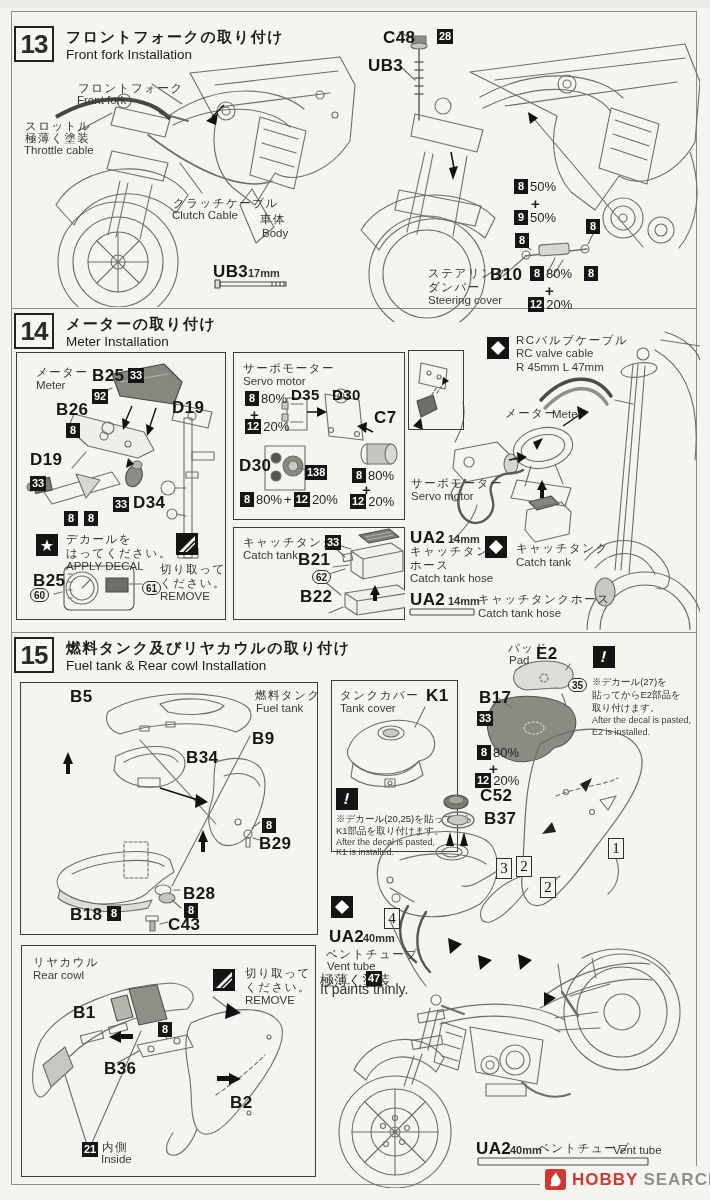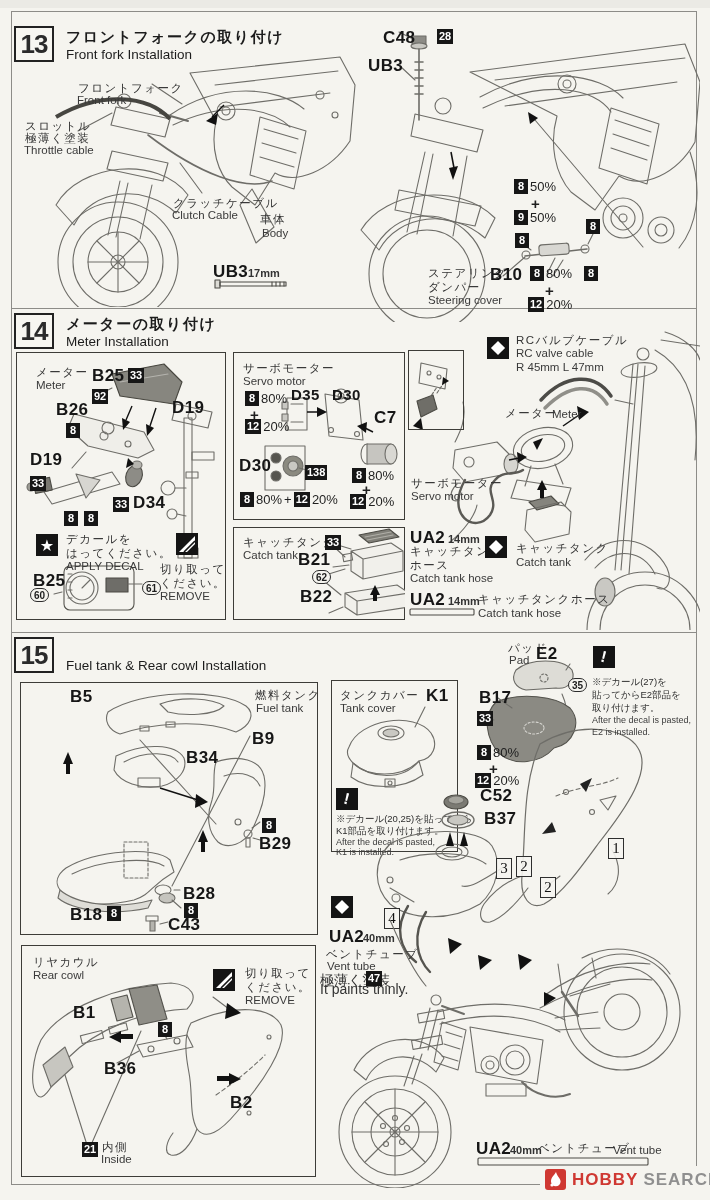--- a/index.html
+++ b/index.html
@@ -401,20 +401,21 @@
   <div class="mm" style="left:448px;top:595px">14mm</div>
   <div class="ja" style="left:478px;top:592px">キャッチタンクホース</div>
   <div class="en" style="left:478px;top:607px">Catch tank hose</div>
   <div class="abs" style="left:408px;top:606px">
     <svg width="70" height="12" viewBox="0 0 70 12">
         <rect x="2" y="3" width="64" height="6" rx="1" class="lnd"></rect>
       </svg>
   </div>
 
   <div class="numbox" style="left:14px;top:637px">15</div>
+  <div class="title-ja" style="left:66px;top:639px">燃料タンク及びリヤカウルの取り付け</div>
   <div class="title-en" style="left:66px;top:658px">Fuel tank &amp; Rear cowl Installation</div>
 
   <div class="pbox" style="left:20px;top:682px;width:298px;height:253px"></div>
   <div class="abs" style="left:20px;top:682px">
     <svg width="298" height="253" viewBox="0 0 298 253">
       <g class="ln">
         <path d="M88,30 C120,8 200,6 226,24 C236,32 230,44 216,50 C180,36 130,42 100,52 C88,48 84,38 88,30 Z"></path>
         <path d="M140,22 C162,14 192,16 204,24 C194,34 164,34 148,30 Z"></path>
         <rect x="120" y="44" width="9" height="5"></rect>
           <rect x="146" y="40" width="9" height="5"></rect>

